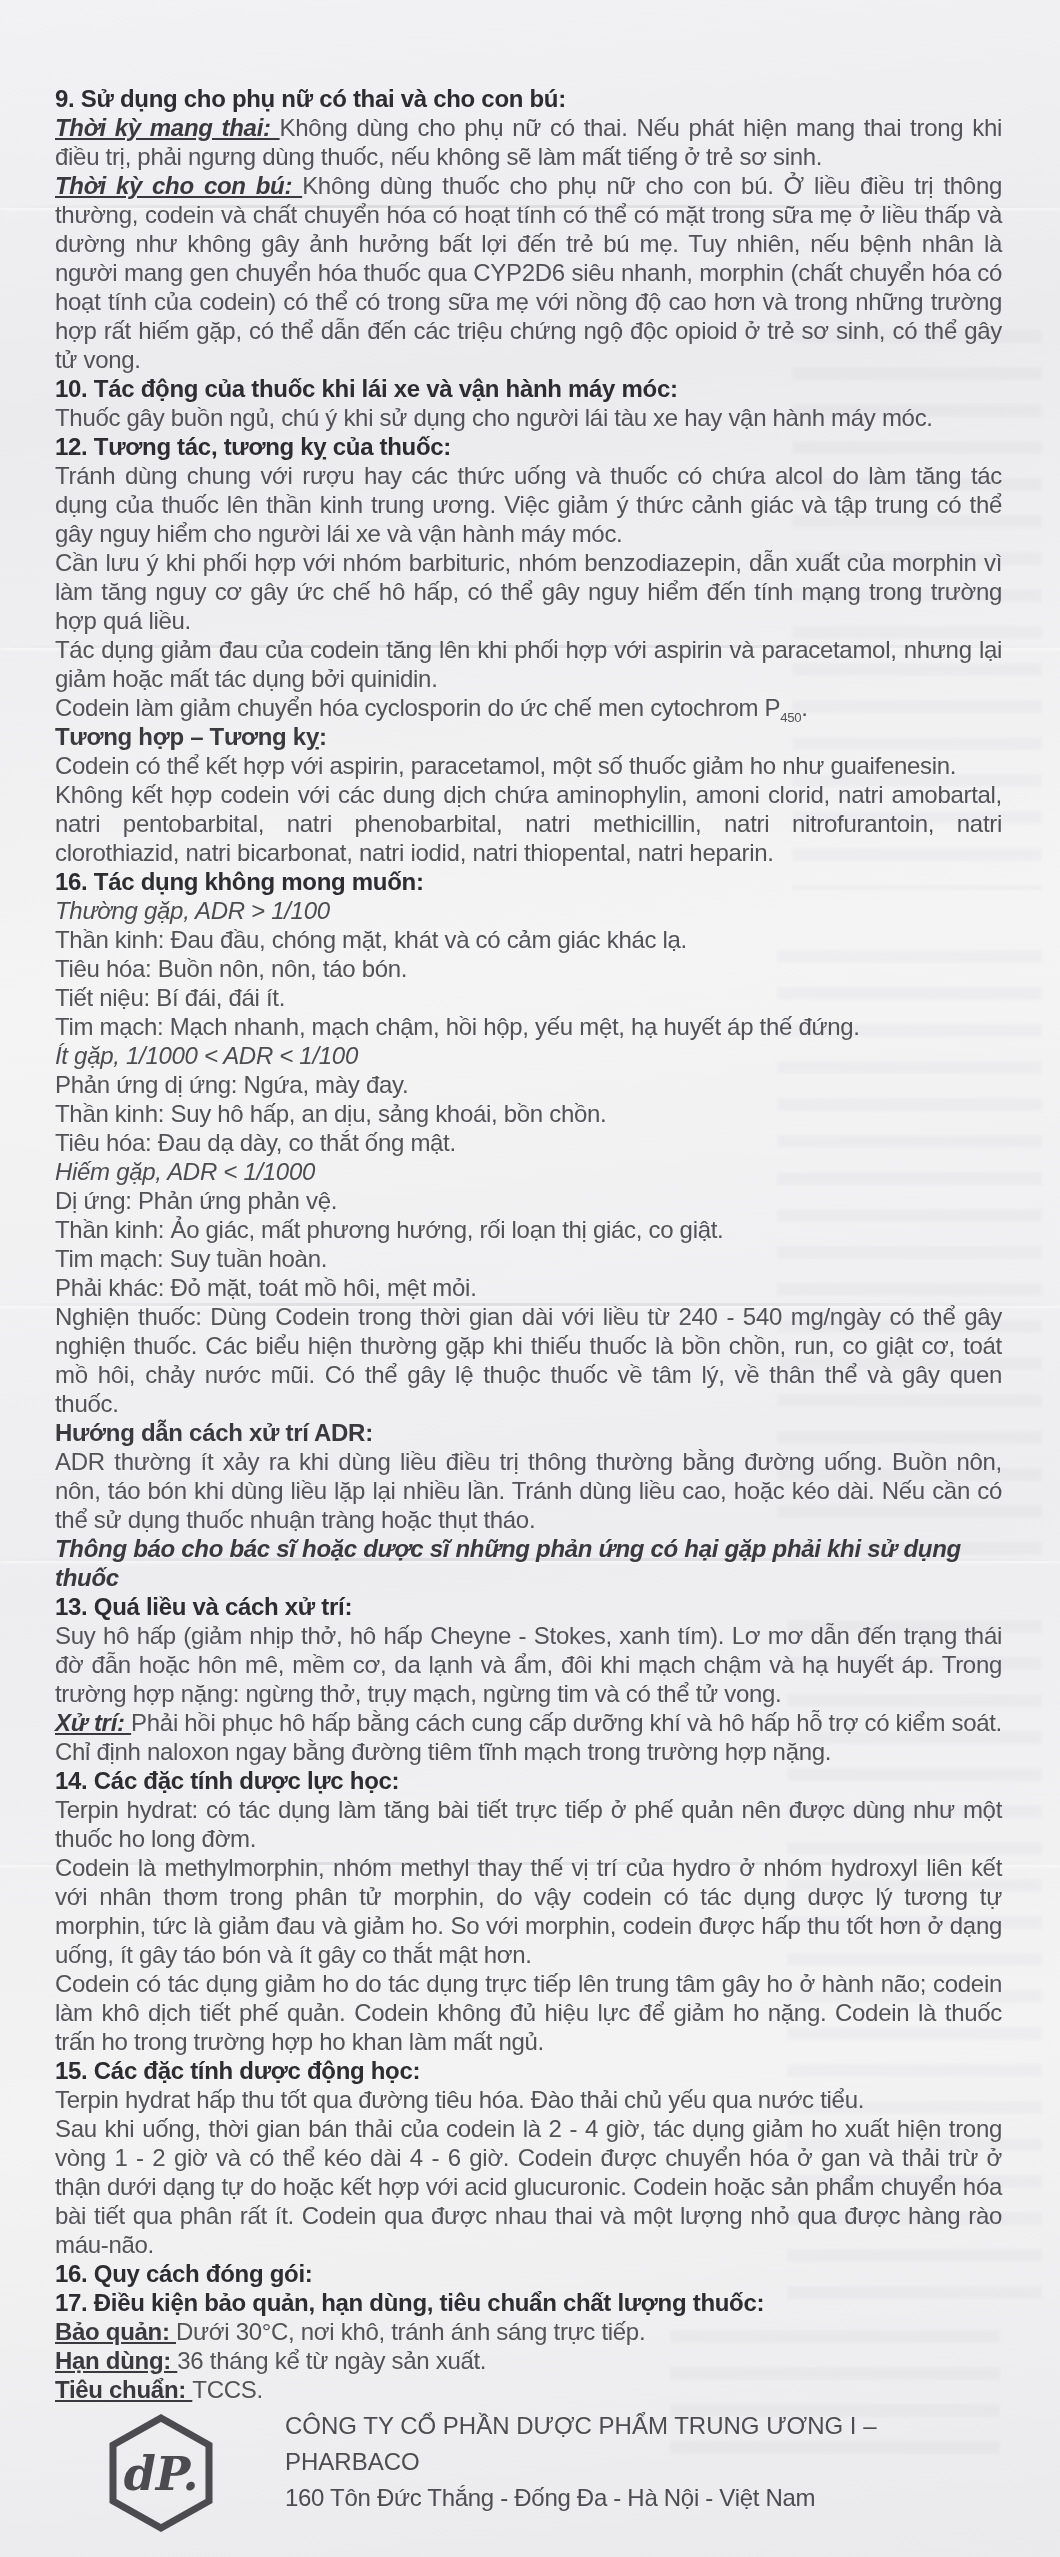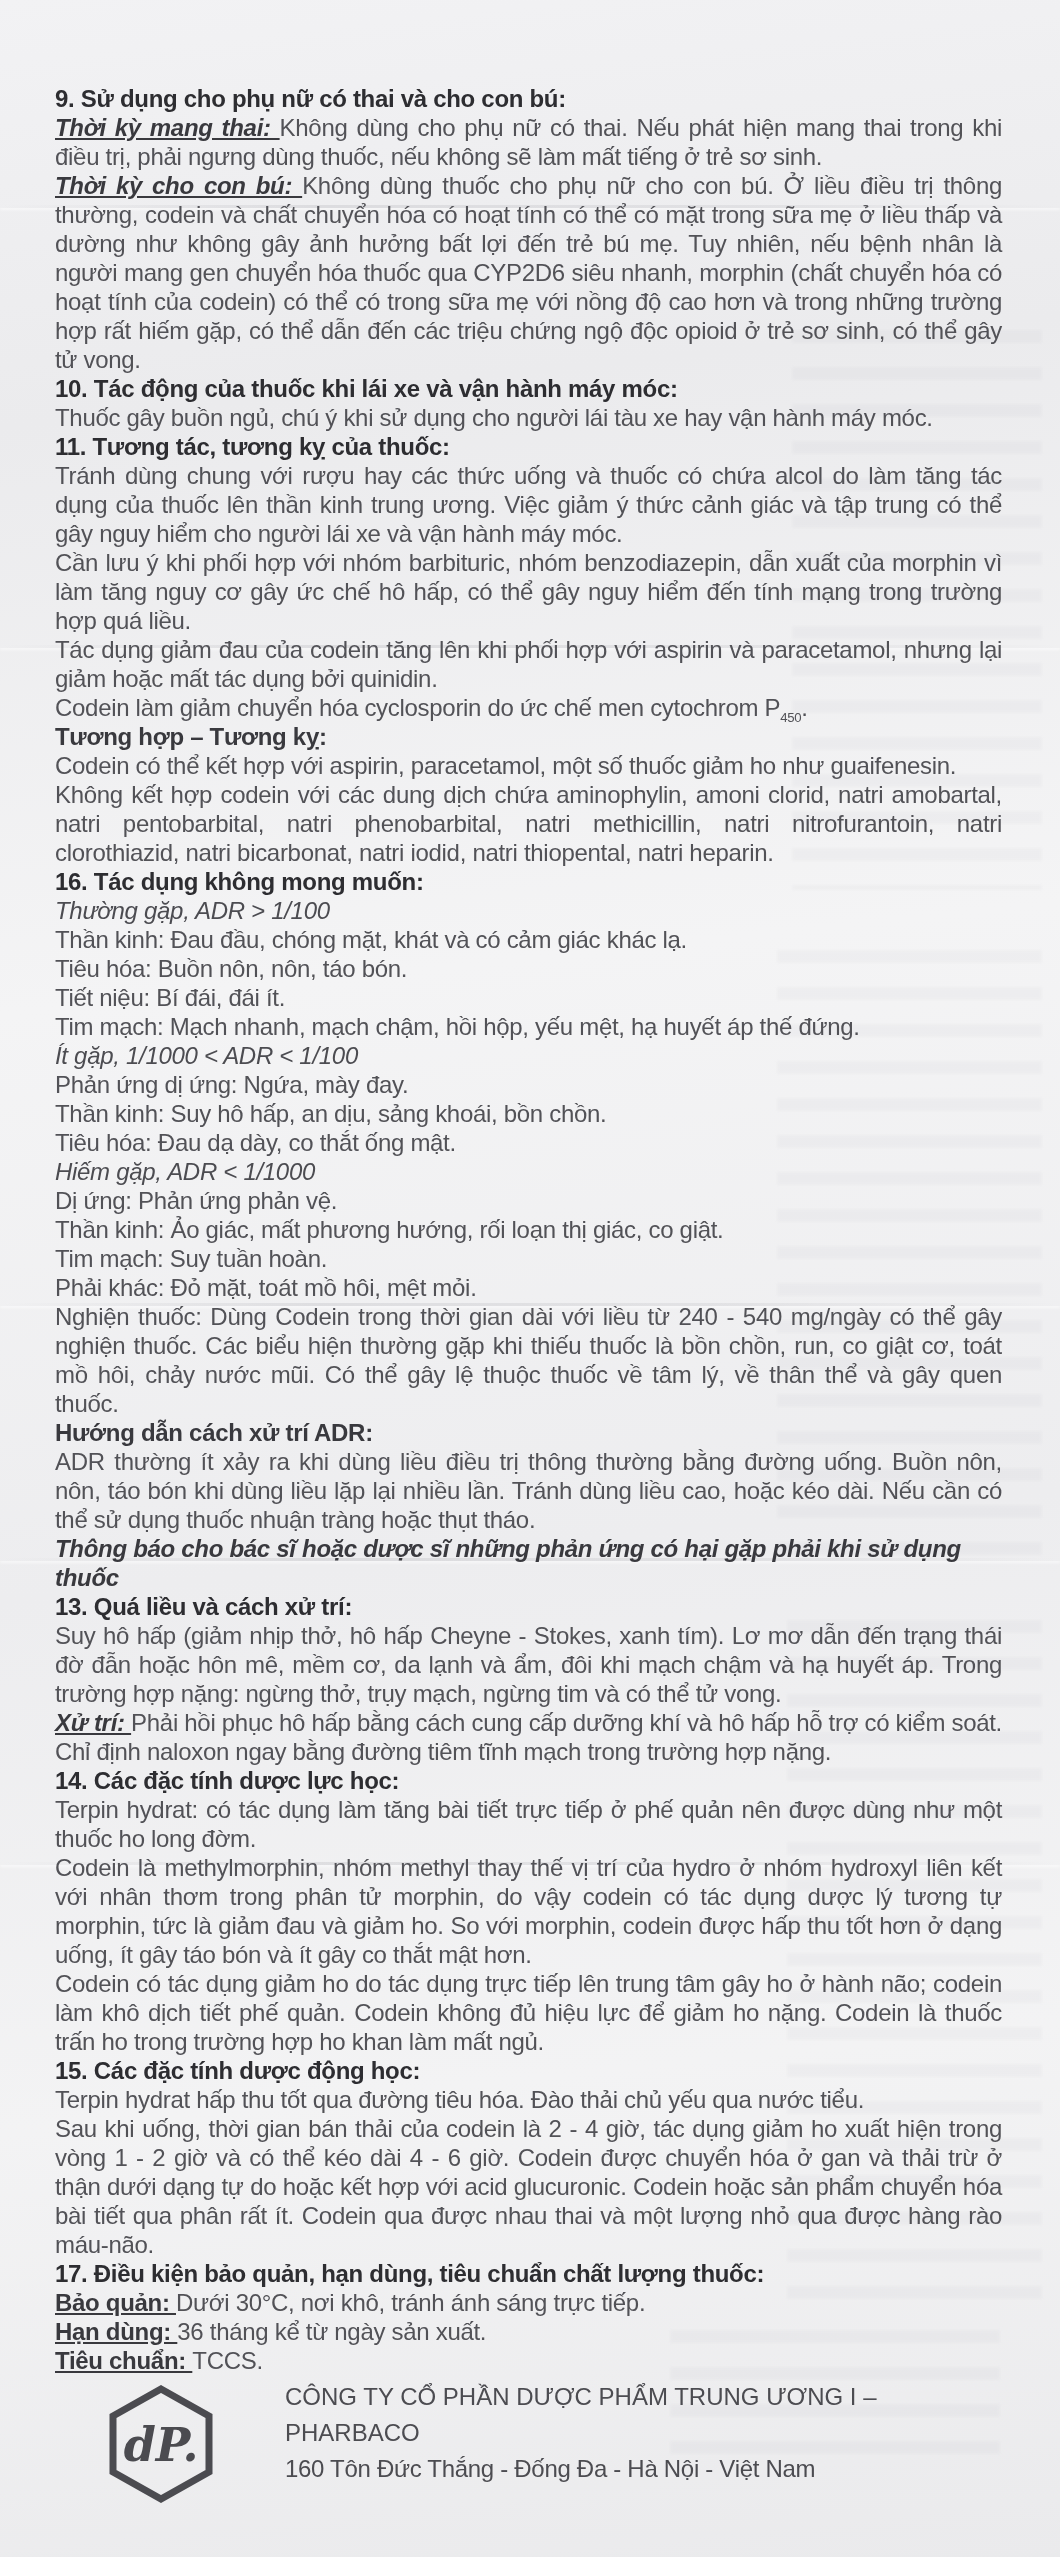--- a/index.html
+++ b/index.html
@@ -51,21 +51,21 @@
 <div class="bleed" style="right:60px;top:2330px;width:330px;height:130px;"></div>
 
 <div class="leaflet">
 
   <div>
       <div class="sec-heading">9. Sử dụng cho phụ nữ có thai và cho con bú:</div>
       <div class="para"><span class="lead">Thời kỳ mang thai: </span>Không dùng cho phụ nữ có thai. Nếu phát hiện mang thai trong khi điều trị, phải ngưng dùng thuốc, nếu không sẽ làm mất tiếng ở trẻ sơ sinh.</div>
       <div class="para"><span class="lead">Thời kỳ cho con bú: </span>Không dùng thuốc cho phụ nữ cho con bú. Ở liều điều trị thông thường, codein và chất chuyển hóa có hoạt tính có thể có mặt trong sữa mẹ ở liều thấp và dường như không gây ảnh hưởng bất lợi đến trẻ bú mẹ. Tuy nhiên, nếu bệnh nhân là người mang gen chuyển hóa thuốc qua CYP2D6 siêu nhanh, morphin (chất chuyển hóa có hoạt tính của codein) có thể có trong sữa mẹ với nồng độ cao hơn và trong những trường hợp rất hiếm gặp, có thể dẫn đến các triệu chứng ngộ độc opioid ở trẻ sơ sinh, có thể gây tử vong.</div>
       <div class="sec-heading">10. Tác động của thuốc khi lái xe và vận hành máy móc:</div>
       <div class="para">Thuốc gây buồn ngủ, chú ý khi sử dụng cho người lái tàu xe hay vận hành máy móc.</div>
-      <div class="sec-heading">11. Tương tác, tương kỵ của thuốc:</div>
+      <div class="sec-heading">12. Tương tác, tương kỵ của thuốc:</div>
       <div class="para">Tránh dùng chung với rượu hay các thức uống và thuốc có chứa alcol do làm tăng tác dụng của thuốc lên thần kinh trung ương. Việc giảm ý thức cảnh giác và tập trung có thể gây nguy hiểm cho người lái xe và vận hành máy móc.</div>
       <div class="para">Cần lưu ý khi phối hợp với nhóm barbituric, nhóm benzodiazepin, dẫn xuất của morphin vì làm tăng nguy cơ gây ức chế hô hấp, có thể gây nguy hiểm đến tính mạng trong trường hợp quá liều.</div>
       <div class="para">Tác dụng giảm đau của codein tăng lên khi phối hợp với aspirin và paracetamol, nhưng lại giảm hoặc mất tác dụng bởi quinidin.</div>
       <div class="para">Codein làm giảm chuyển hóa cyclosporin do ức chế men cytochrom P<sub>450</sub>.</div>
       <div class="para bolditalic">Tương hợp – Tương kỵ:</div>
       <div class="para">Codein có thể kết hợp với aspirin, paracetamol, một số thuốc giảm ho như guaifenesin.</div>
       <div class="para">Không kết hợp codein với các dung dịch chứa aminophylin, amoni clorid, natri amobartal, natri pentobarbital, natri phenobarbital, natri methicillin, natri nitrofurantoin, natri clorothiazid, natri bicarbonat, natri iodid, natri thiopental, natri heparin.</div>
       <div class="sec-heading">16. Tác dụng không mong muốn:</div>
       <div class="para italic">Thường gặp, ADR &gt; 1/100</div>
       <div class="para">Thần kinh: Đau đầu, chóng mặt, khát và có cảm giác khác lạ.</div>
@@ -88,20 +88,21 @@
       <div class="sec-heading">13. Quá liều và cách xử trí:</div>
       <div class="para">Suy hô hấp (giảm nhịp thở, hô hấp Cheyne - Stokes, xanh tím). Lơ mơ dẫn đến trạng thái đờ đẫn hoặc hôn mê, mềm cơ, da lạnh và ẩm, đôi khi mạch chậm và hạ huyết áp. Trong trường hợp nặng: ngừng thở, trụy mạch, ngừng tim và có thể tử vong.</div>
       <div class="para"><span class="lead">Xử trí: </span>Phải hồi phục hô hấp bằng cách cung cấp dưỡng khí và hô hấp hỗ trợ có kiểm soát. Chỉ định naloxon ngay bằng đường tiêm tĩnh mạch trong trường hợp nặng.</div>
       <div class="sec-heading">14. Các đặc tính dược lực học:</div>
       <div class="para">Terpin hydrat: có tác dụng làm tăng bài tiết trực tiếp ở phế quản nên được dùng như một thuốc ho long đờm.</div>
       <div class="para">Codein là methylmorphin, nhóm methyl thay thế vị trí của hydro ở nhóm hydroxyl liên kết với nhân thơm trong phân tử morphin, do vậy codein có tác dụng dược lý tương tự morphin, tức là giảm đau và giảm ho. So với morphin, codein được hấp thu tốt hơn ở dạng uống, ít gây táo bón và ít gây co thắt mật hơn.</div>
       <div class="para">Codein có tác dụng giảm ho do tác dụng trực tiếp lên trung tâm gây ho ở hành não; codein làm khô dịch tiết phế quản. Codein không đủ hiệu lực để giảm ho nặng. Codein là thuốc trấn ho trong trường hợp ho khan làm mất ngủ.</div>
       <div class="sec-heading">15. Các đặc tính dược động học:</div>
       <div class="para">Terpin hydrat hấp thu tốt qua đường tiêu hóa. Đào thải chủ yếu qua nước tiểu.</div>
       <div class="para">Sau khi uống, thời gian bán thải của codein là 2 - 4 giờ, tác dụng giảm ho xuất hiện trong vòng 1 - 2 giờ và có thể kéo dài 4 - 6 giờ. Codein được chuyển hóa ở gan và thải trừ ở thận dưới dạng tự do hoặc kết hợp với acid glucuronic. Codein hoặc sản phẩm chuyển hóa bài tiết qua phân rất ít. Codein qua được nhau thai và một lượng nhỏ qua được hàng rào máu-não.</div>
+      <div class="sec-heading">16. Quy cách đóng gói:</div>
       <div class="sec-heading">17. Điều kiện bảo quản, hạn dùng, tiêu chuẩn chất lượng thuốc:</div>
       <div class="para"><span class="lead upright">Bảo quản: </span>Dưới 30°C, nơi khô, tránh ánh sáng trực tiếp.</div>
       <div class="para"><span class="lead upright">Hạn dùng: </span>36 tháng kể từ ngày sản xuất.</div>
       <div class="para"><span class="lead upright">Tiêu chuẩn: </span>TCCS.</div>
     </div>
 
   <div class="mfr">
     <div class="logo-col">
       <svg width="104" height="118" viewBox="0 0 104 118">
         <polygon points="52,4 100,31 100,87 52,114 4,87 4,31" fill="none" stroke="#4b4b50" stroke-width="7"></polygon>

